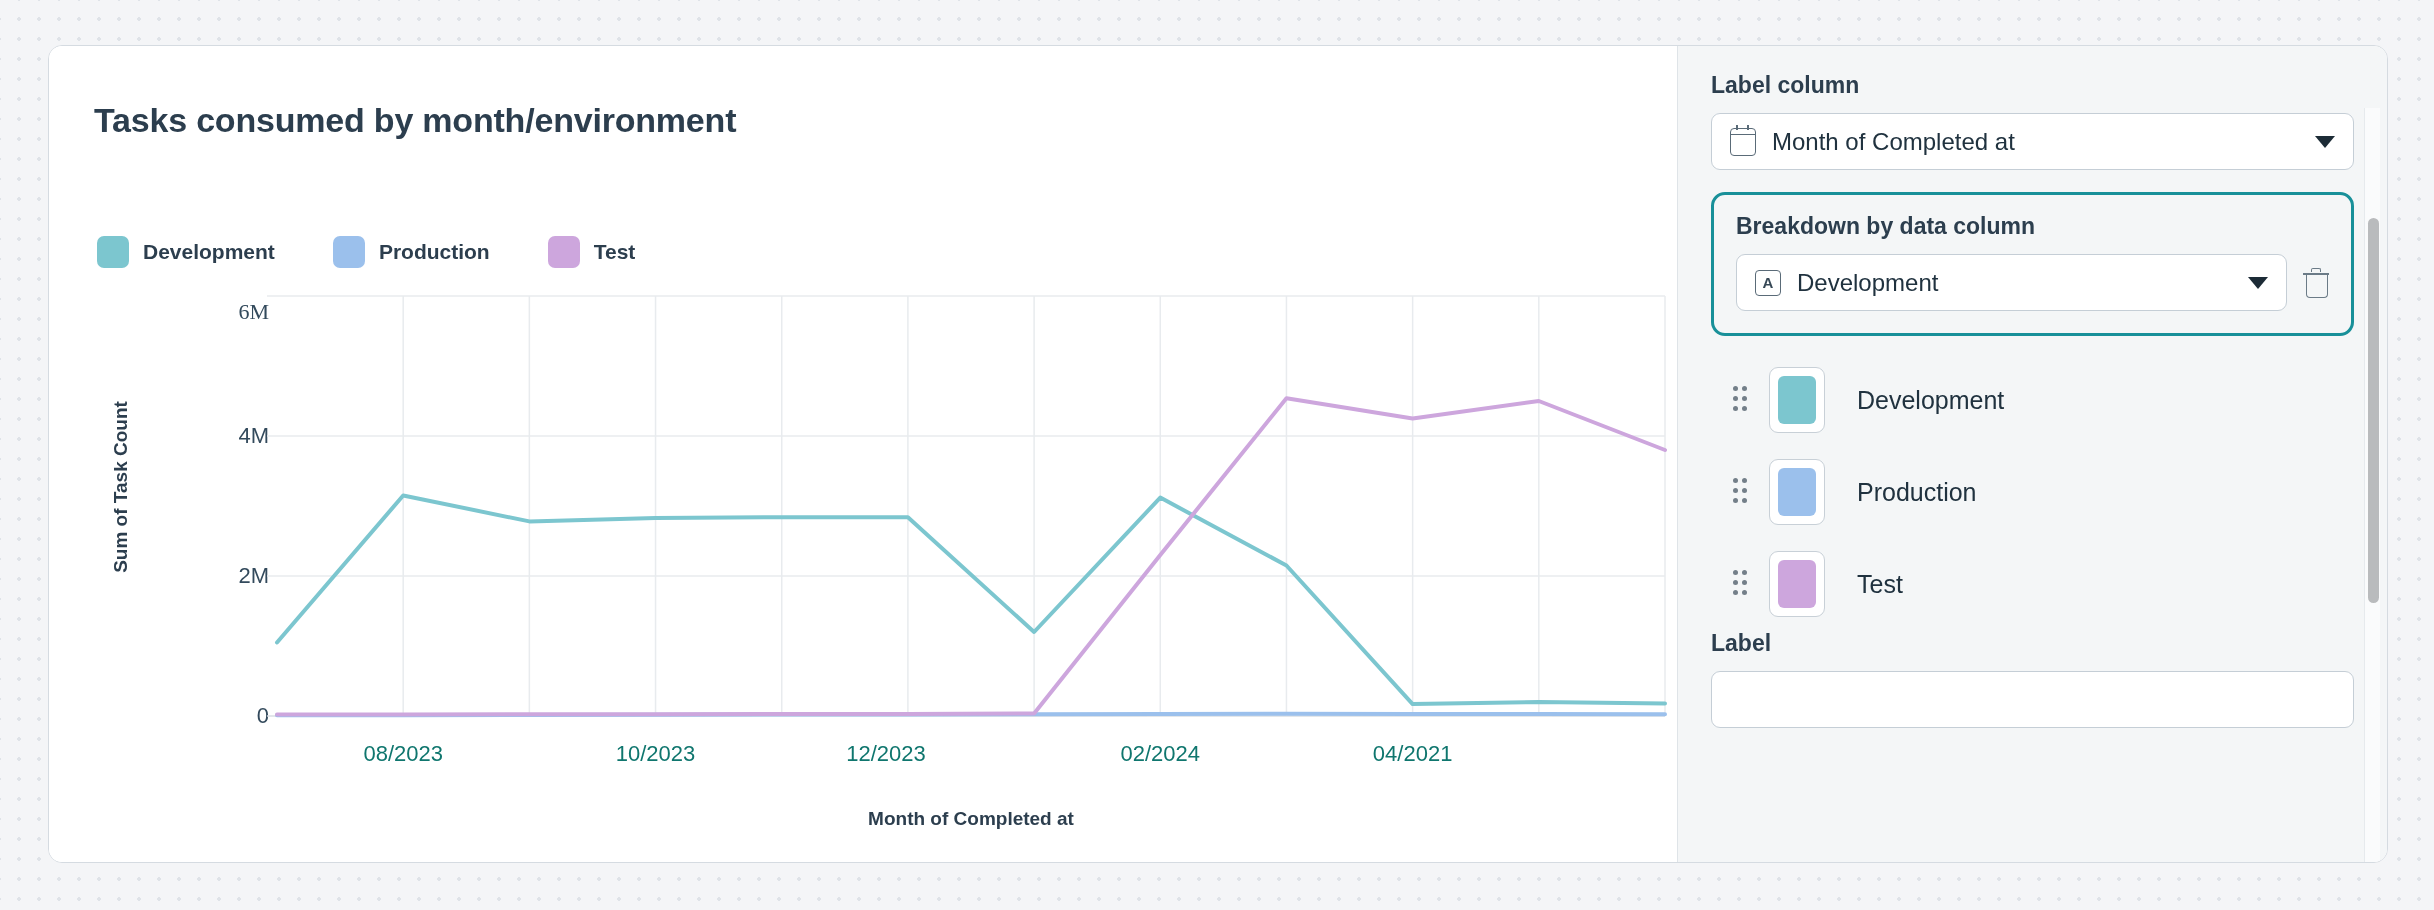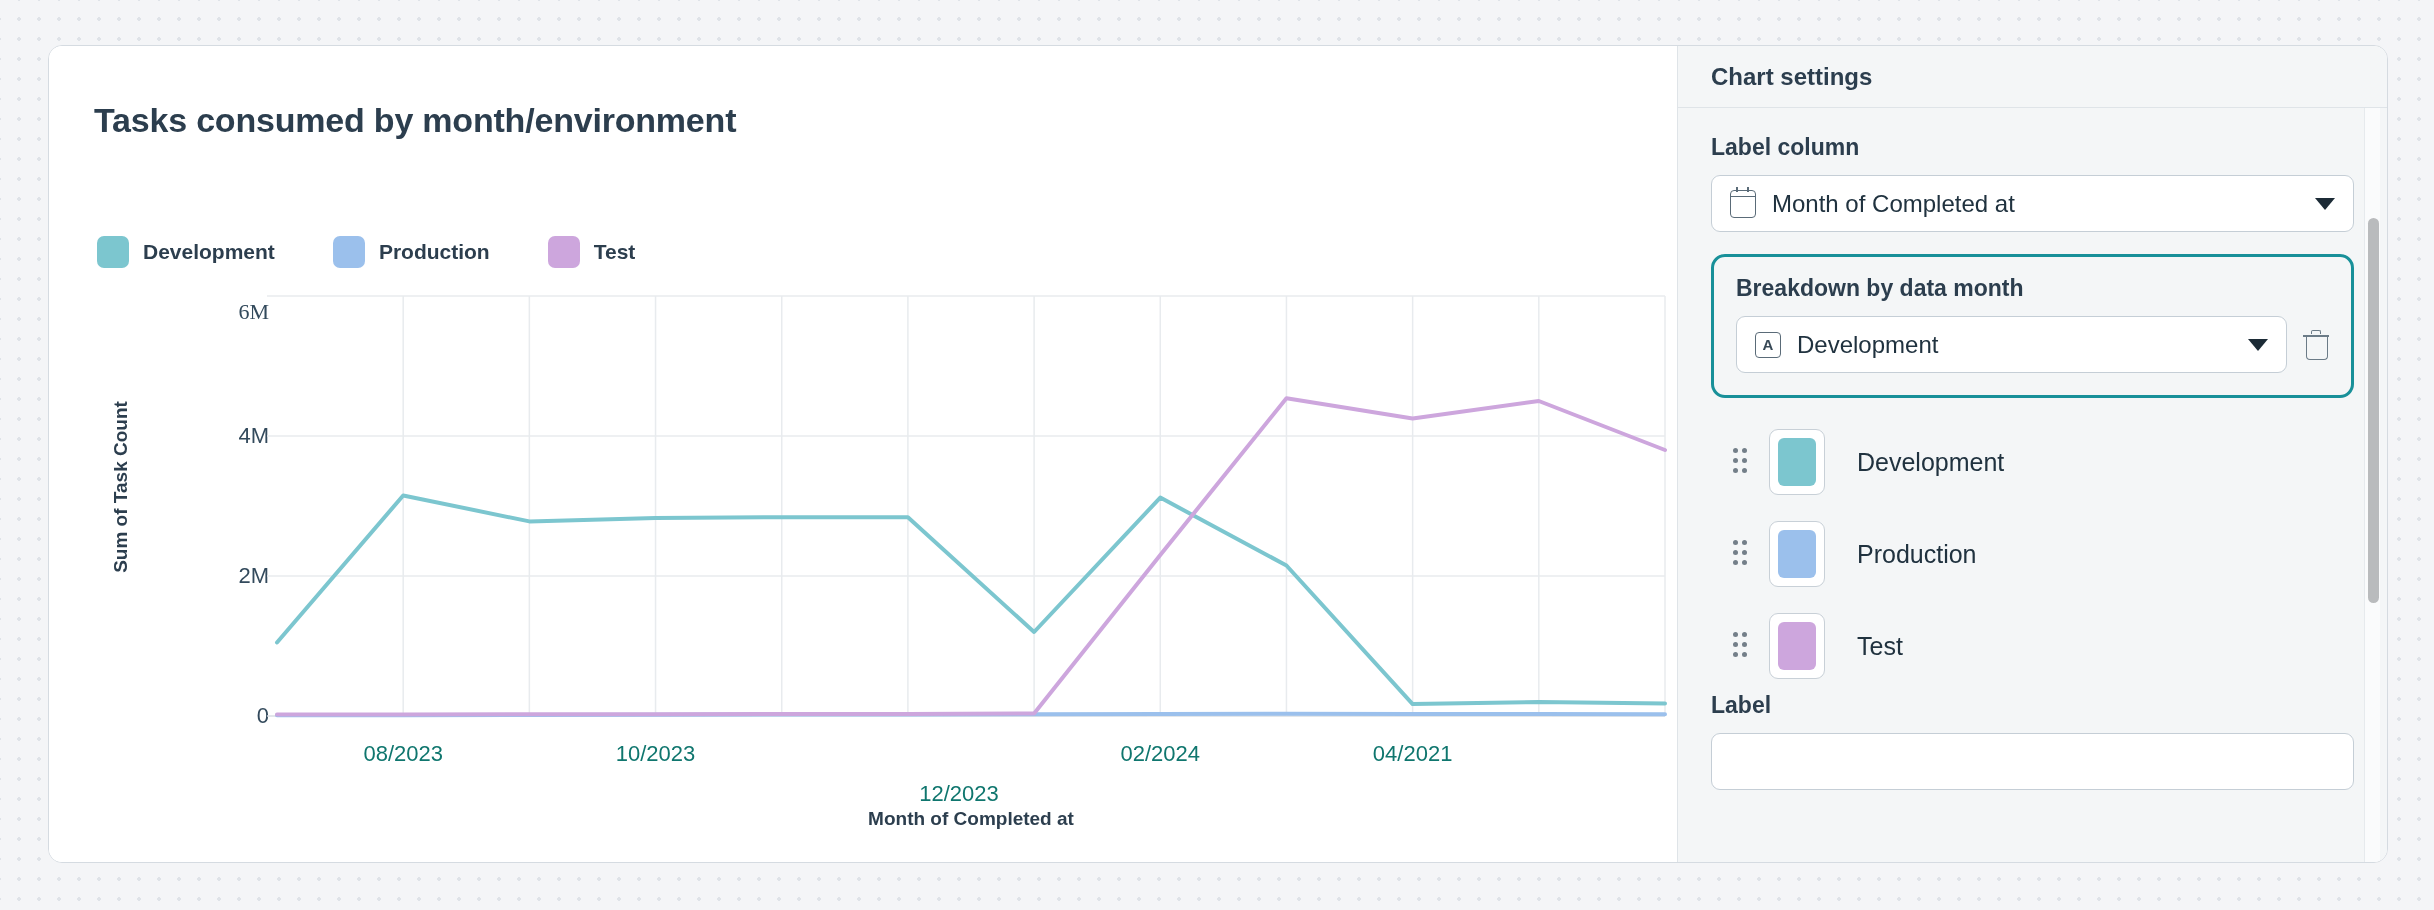--- a/index.html
+++ b/index.html
@@ -377,45 +377,44 @@
             <line x1="1135.6363636363637" x2="1135.6363636363637" y1="0" y2="420" stroke="#e8ebee" stroke-width="1.5"></line>
             <line x1="1261.8181818181818" x2="1261.8181818181818" y1="0" y2="420" stroke="#e8ebee" stroke-width="1.5"></line>
             <line x1="1388" x2="1388" y1="0" y2="420" stroke="#e8ebee" stroke-width="1.5"></line>
             <polyline points="0,346.5 126.18181818181819,199.5 252.36363636363637,225.4 378.5454545454545,221.9 504.72727272727275,221.2 630.9090909090909,221.2 757.090909090909,336 883.2727272727273,201.6 1009.4545454545455,269.5 1135.6363636363637,408.1 1261.8181818181818,406 1388,407.4" fill="none" stroke="#7cc6cf" stroke-width="4" stroke-linejoin="round" stroke-linecap="round"></polyline>
             <polyline points="0,419.3 126.18181818181819,419.16 252.36363636363637,418.95 378.5454545454545,418.74 504.72727272727275,418.6 630.9090909090909,418.46 757.090909090909,418.25 883.2727272727273,417.9 1009.4545454545455,417.76 1135.6363636363637,417.9 1261.8181818181818,418.04 1388,418.18" fill="none" stroke="#9bc0ec" stroke-width="4" stroke-linejoin="round" stroke-linecap="round"></polyline>
             <polyline points="0,418.6 126.18181818181819,418.46 252.36363636363637,418.32 378.5454545454545,418.18 504.72727272727275,418.04 630.9090909090909,417.9 757.090909090909,417.55 883.2727272727273,259 1009.4545454545455,102.19999999999999 1135.6363636363637,122.5 1261.8181818181818,105 1388,154" fill="none" stroke="#cda6dd" stroke-width="4" stroke-linejoin="round" stroke-linecap="round"></polyline>
           </svg></div>
       <div id="xtick-root">
           <div class="xtick" style="left: 354.182px;">08/2023</div>
           <div class="xtick" style="left: 606.545px;">10/2023</div>
-          <div class="xtick" style="left: 910px; margin-top: 40px;">12/2023</div>
+          <div class="xtick" style="left: 837px;">12/2023</div>
           <div class="xtick" style="left: 1111.27px;">02/2024</div>
           <div class="xtick" style="left: 1363.64px;">04/2021</div>
         </div>
       <div class="x-axis-title">Month of Completed at</div>
     </div>
   </div>
 
   <div class="settings">
 
-    <div class="settings-header">Chart settings</div>
 
     <div class="settings-body">
 
       <div>
         <div class="field-label">Label column</div>
         <div class="select">
           <span class="cal-icon"></span>
           <span class="sel-text">Month of Completed at</span>
           <span class="caret"></span>
         </div>
       </div>
 
       <div class="breakdown-box">
-        <div class="field-label">Breakdown by data month</div>
+        <div class="field-label">Breakdown by data column</div>
         <div class="breakdown-row">
           <div class="select">
             <span class="type-icon">A</span>
             <span class="sel-text">Development</span>
             <span class="caret"></span>
           </div>
           <div class="trash">
               <span class="trash-lid"></span>
             </div>
         </div>

